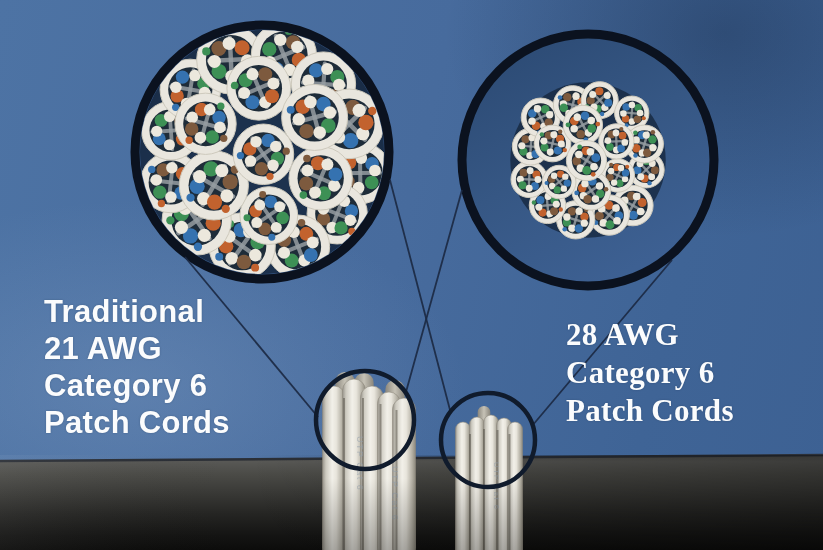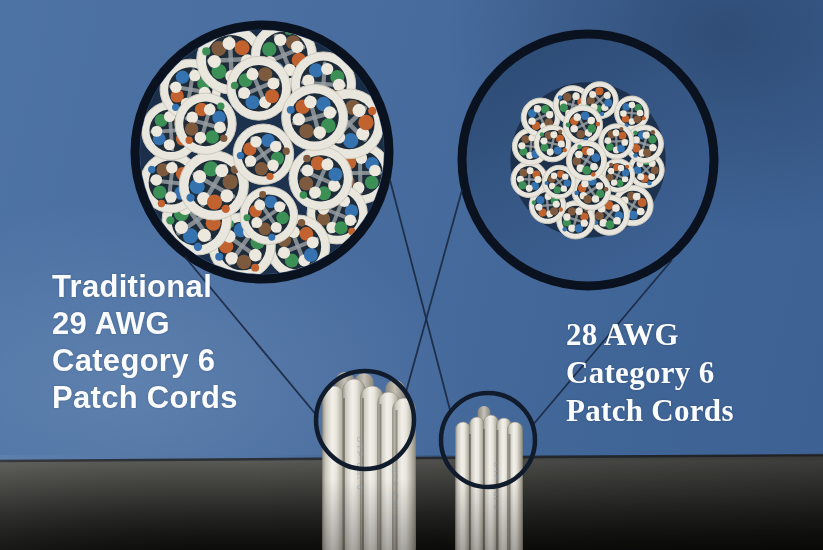--- a/index.html
+++ b/index.html
@@ -730,23 +730,23 @@
         <line x1="497.5" y1="430" x2="497.5" y2="550" stroke="rgba(82,78,68,0.5)" stroke-width="2"></line>
         <line x1="509.5" y1="434" x2="509.5" y2="550" stroke="rgba(82,78,68,0.5)" stroke-width="2"></line>
         <text transform="translate(494 462) rotate(90)" font-size="7.5" fill="#919eab" opacity="0.6" letter-spacing="1.5" font-family="Liberation Sans, sans-serif">UTP Cat 6</text>
         <rect x="455.5" y="478" width="67" height="72" fill="url(#gFade)"></rect>
       </g>
 
     <circle cx="365" cy="420" r="49" fill="none" stroke="#101b2c" stroke-width="4.5"></circle>
     <circle cx="488" cy="440" r="47" fill="none" stroke="#101b2c" stroke-width="4.5"></circle>
   </svg>
 
-  <div class="label left" style="left:44px;top:268px;margin-left:8px;">
+  <div class="label left" style="left:44px;top:293px;">
     <div>Traditional</div>
-    <div>29 AWG</div>
+    <div>21 AWG</div>
     <div>Category 6</div>
     <div>Patch Cords</div>
   </div>
 
   <div class="label right" style="left:566px;top:316px;">
     <div>28 AWG</div>
     <div>Category 6</div>
     <div>Patch Cords</div>
   </div>
 </div>

